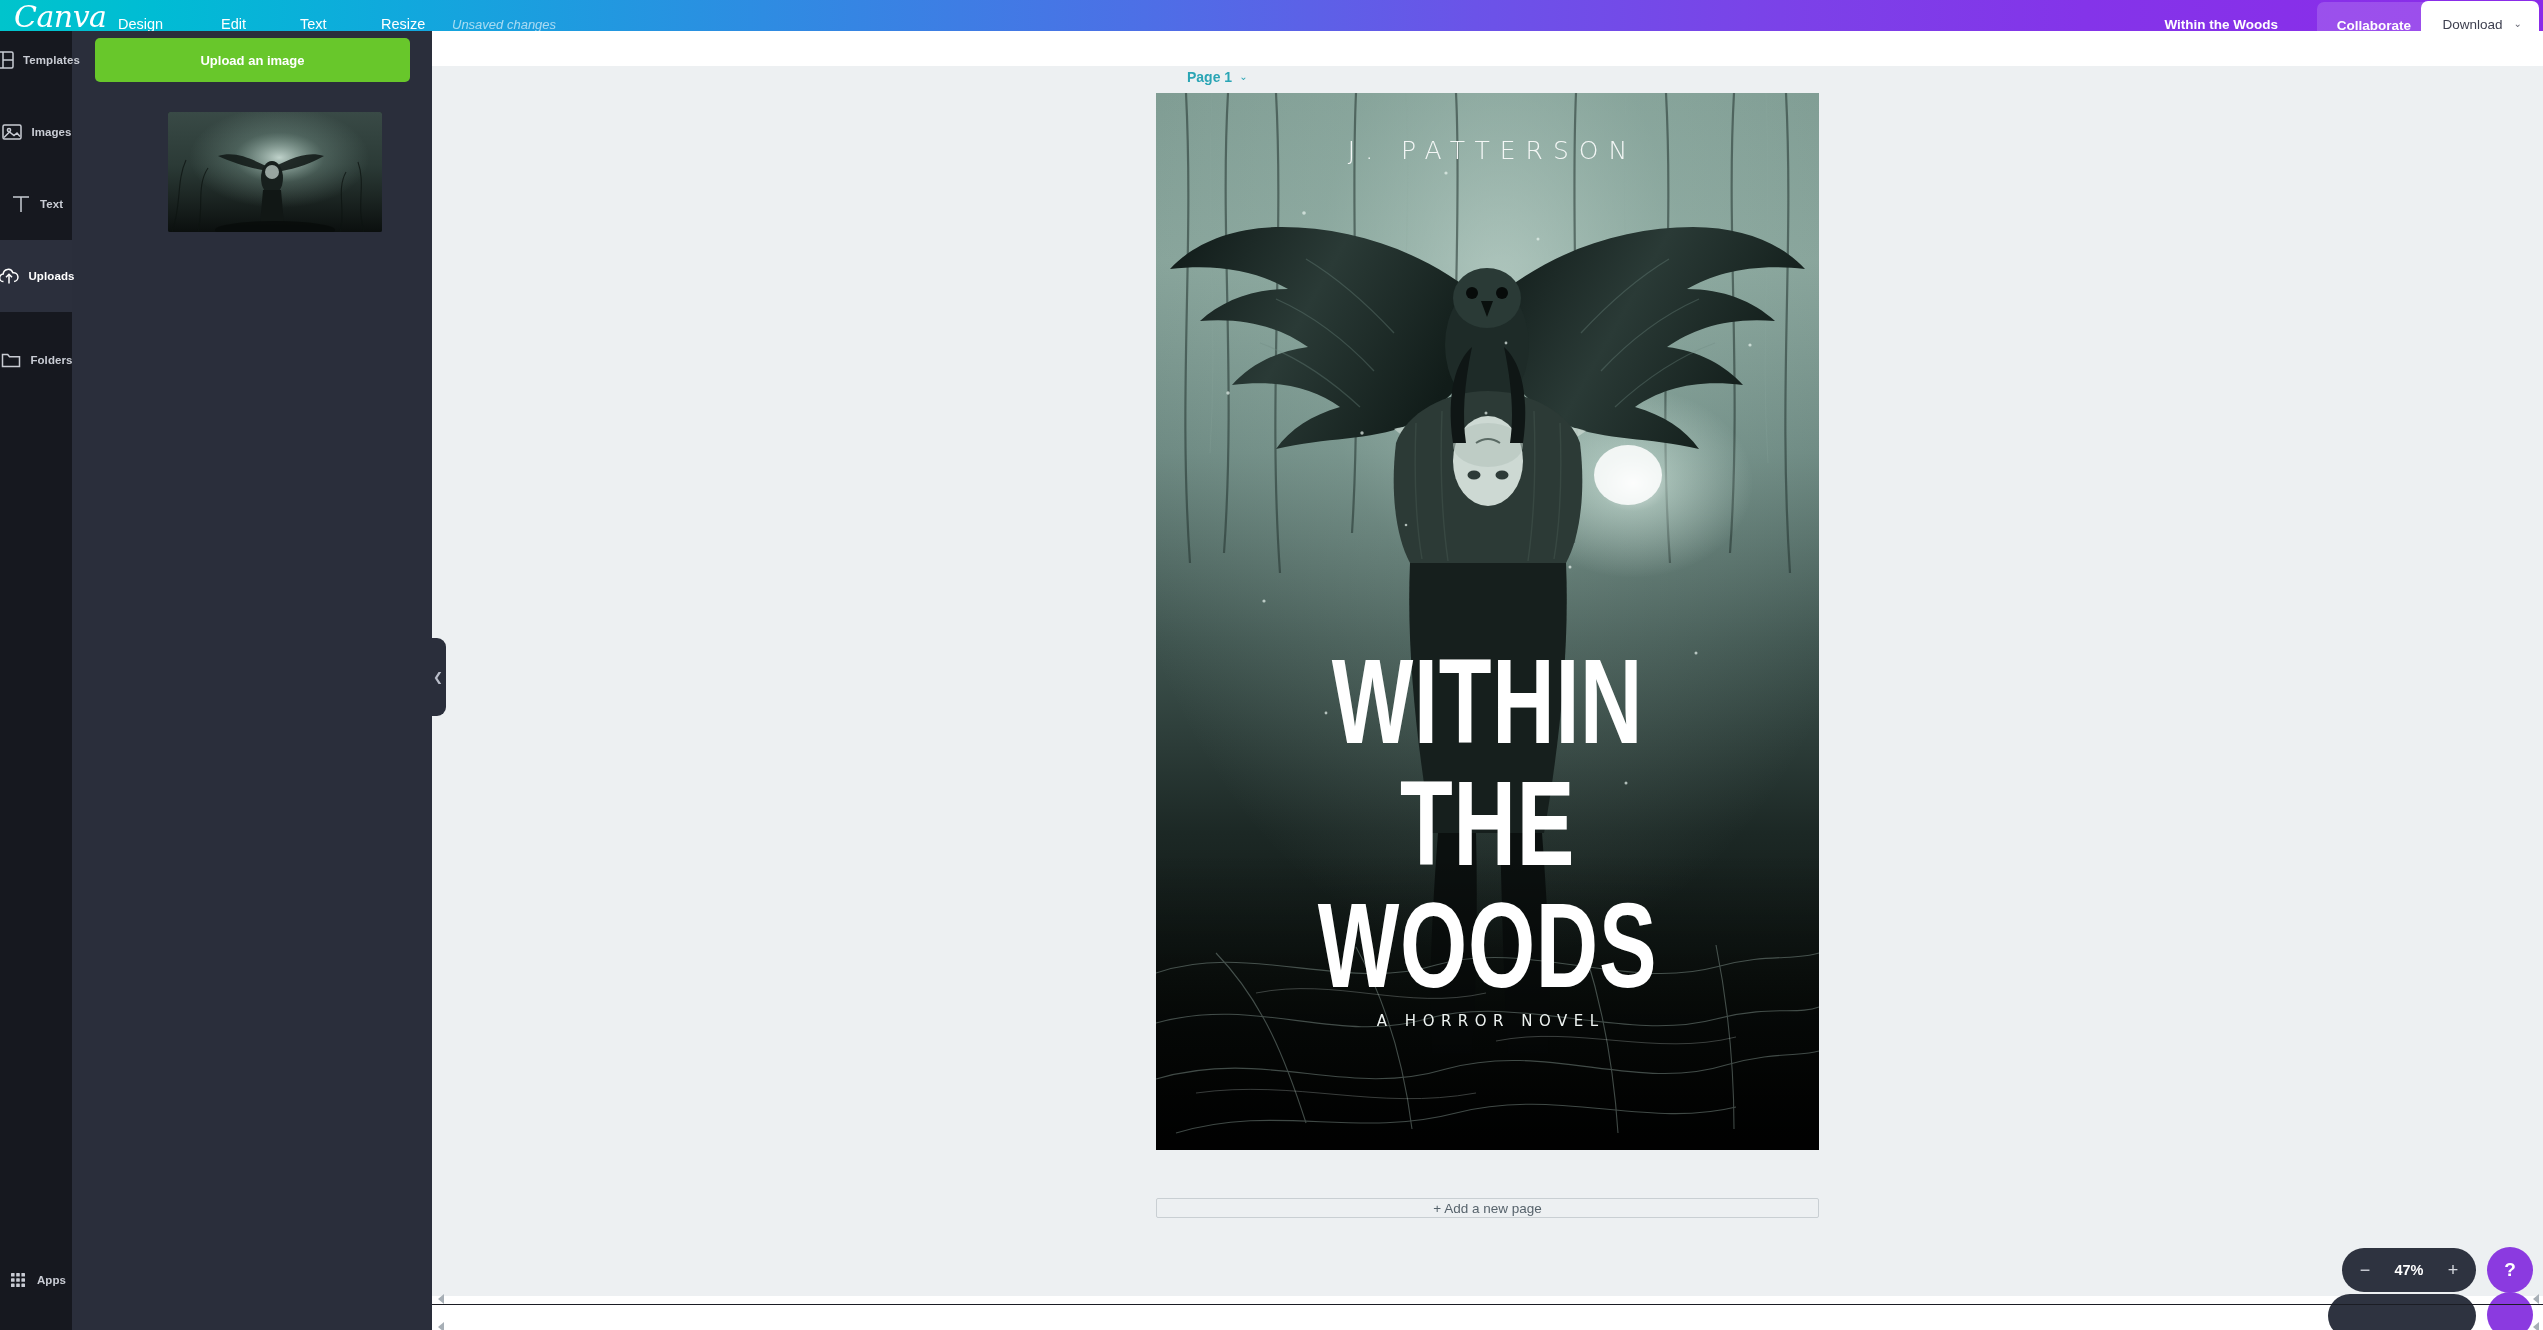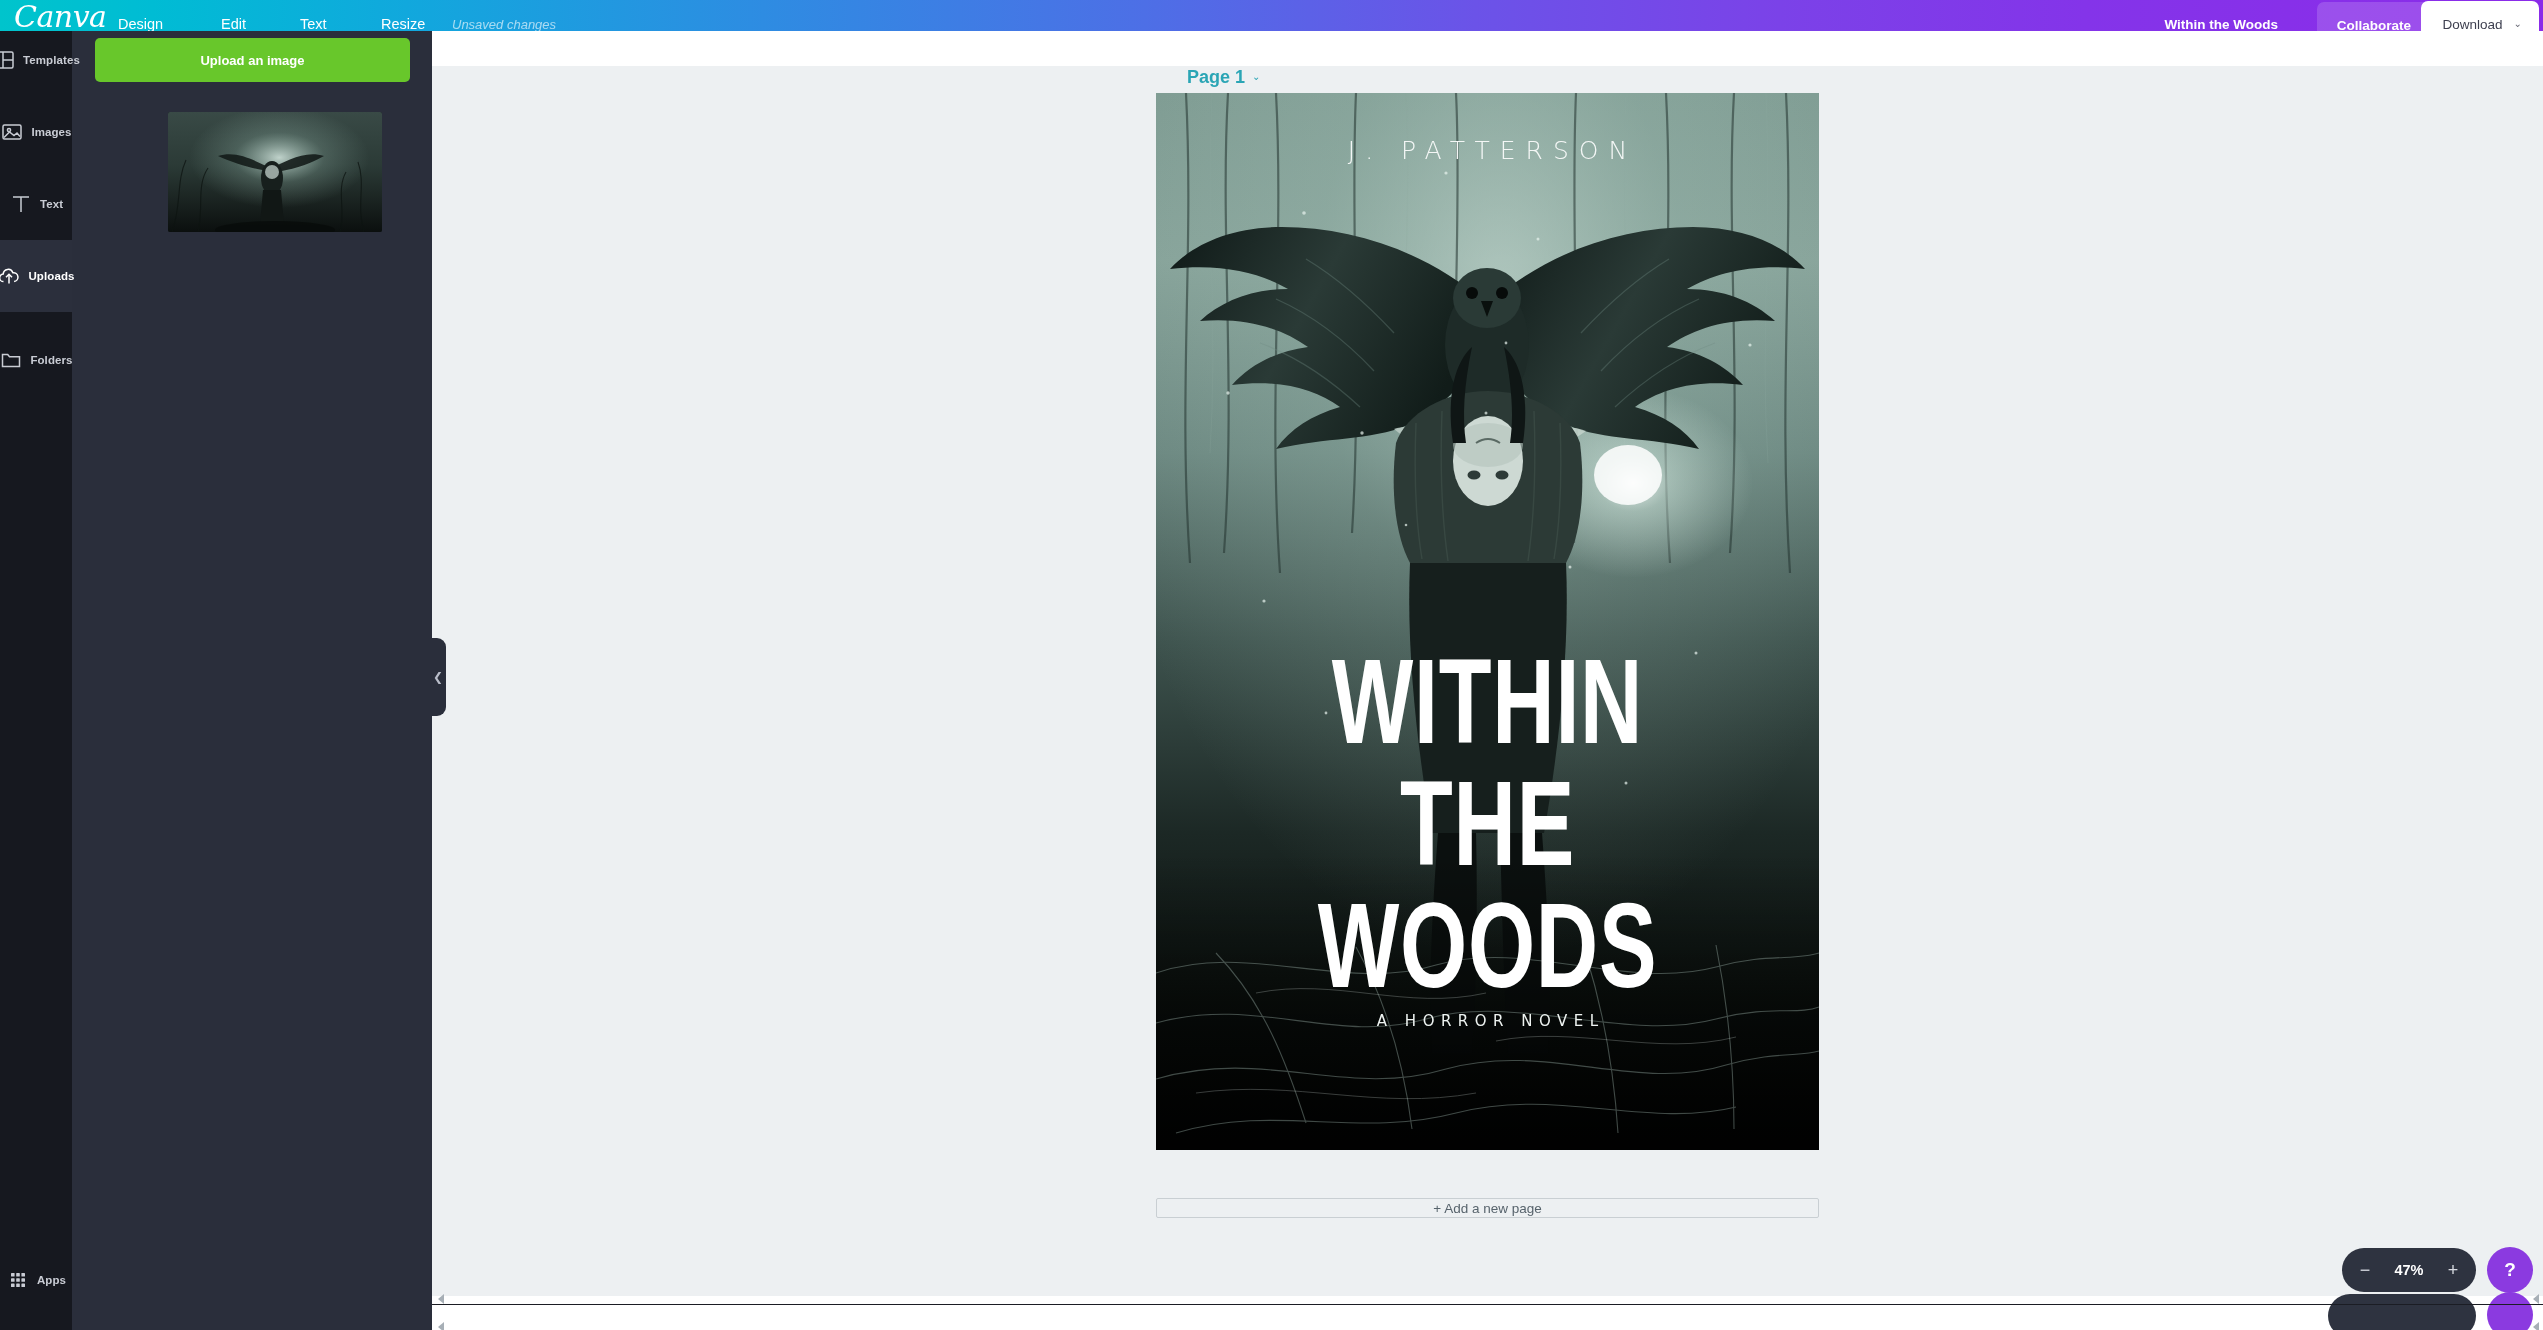--- a/index.html
+++ b/index.html
@@ -154,21 +154,21 @@
     background: #edf0f2;
     z-index: 5;
     overflow: hidden;
   }
   .page-label {
     position: absolute; left: 1155px; top: 70px;
     display: flex; align-items: center; gap: 7px;
     z-index: 20; cursor: pointer;
   }
   .page-label .t {
-    font-size: 18px; color: #2aa5b5; font-weight: bold; line-height: 14px; padding-left: 32px;
+    font-size: 14px; color: #2aa5b5; font-weight: bold; line-height: 14px; padding-left: 32px;
   }
   .page-label .cv { font-size: 10px; color: #2aa5b5; line-height: 10px; }
 
   
   .cover {
     position: absolute; left: 1156px; top: 93px;
     width: 663px; height: 1057px;
     overflow: hidden;
     background: #a21caf;
     z-index: 15;

